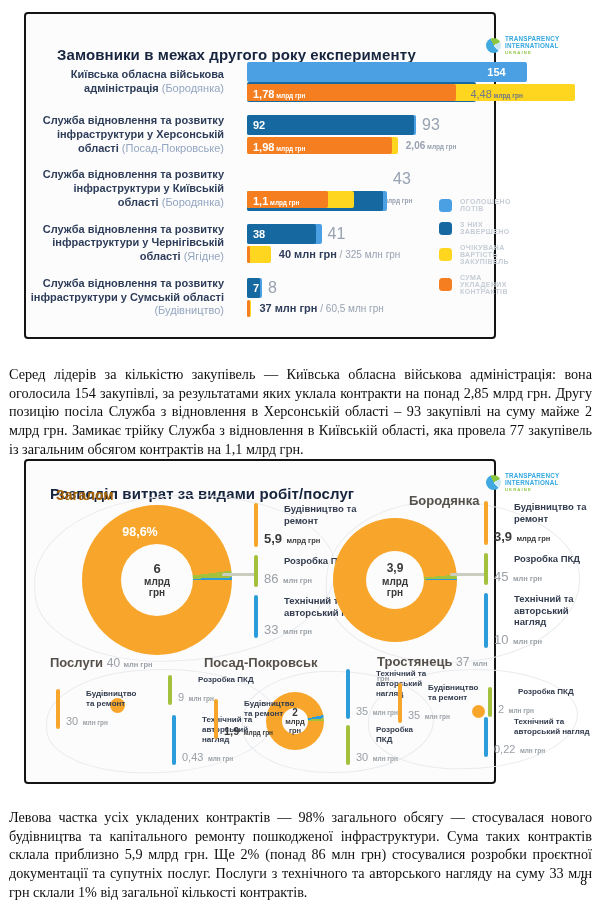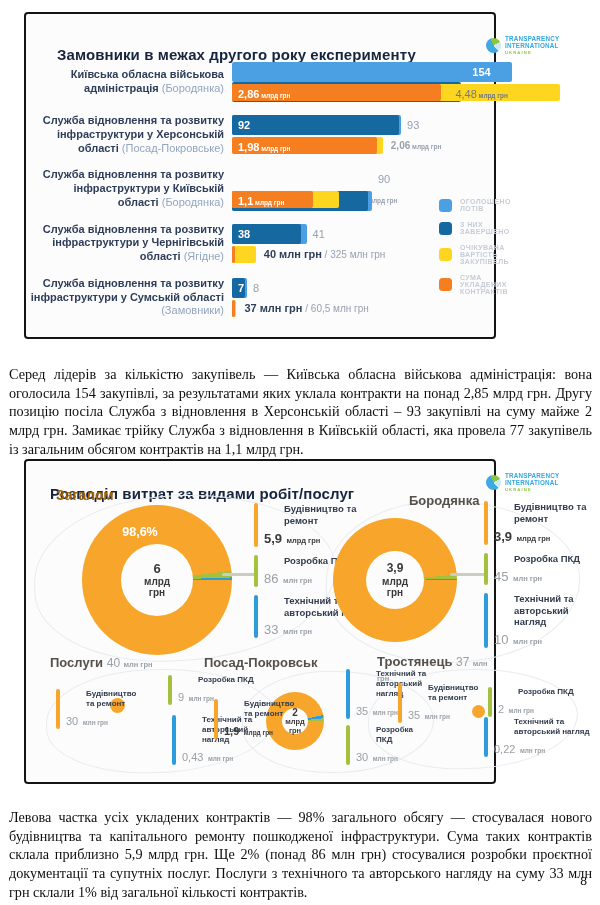--- a/index.html
+++ b/index.html
@@ -17,32 +17,32 @@
   .ti{position:absolute;display:flex;gap:4px;align-items:center;}
   #fig1 .ti{left:460px;top:22px;} #fig2 .ti{left:460px;top:12px;}
   .ti-globe{width:15px;height:15px;border-radius:50%;flex:0 0 auto;
             background:conic-gradient(from 140deg,#3FA9E0 0 55%,#8CC63F 55% 78%,#CDE9F7 78% 100%);}
   .ti-text{display:flex;flex-direction:column;line-height:1.1;}
   .ti-l{font-size:6.3px;font-weight:800;color:#35A8E0;letter-spacing:.2px;}
   .ti-s{font-size:4.2px;font-weight:700;color:#8CC63F;letter-spacing:1.1px;margin-top:1px;}
   
   #c1-rows{position:absolute;left:4px;top:48px;display:flex;flex-direction:column;gap:13px;}
   .c1-row{display:flex;align-items:center;}
-  .c1-label{width:194px;flex:0 0 194px;text-align:right;padding-right:8px;
+  .c1-label{width:194px;flex:0 0 194px;text-align:right;padding-right:23px;
             font-size:11px;font-weight:700;color:var(--label);line-height:1.25;}
   .c1-place{color:#93A5C0;font-weight:500;}
   .c1-bars{display:flex;flex-direction:column;gap:2px;}
   .bar-line{display:flex;align-items:center;height:20px;}
   .bar-line.money{height:17px;}
   .lots-outer{position:relative;height:20px;background:var(--blue-light);border-radius:2px;}
   .lots-inner{position:absolute;left:0;top:0;height:20px;background:var(--blue-dark);border-radius:2px;}
   .num-in{position:absolute;left:6px;top:0;line-height:20px;color:#fff;font-size:11px;font-weight:700;}
   .lots-total-in{position:absolute;top:0;right:0;line-height:20px;text-align:center;
                  color:#fff;font-size:11px;font-weight:600;}
-  .num-out{margin-left:6px;color:var(--muted);font-size:11px;}
+  .num-out{margin-left:6px;color:var(--muted);font-size:16px;}
   .money-outer{position:relative;height:17px;background:var(--yellow);border-radius:2px;}
   .money-inner{position:absolute;left:0;top:0;height:17px;background:var(--orange);border-radius:2px;}
   .money-in{position:absolute;left:6px;top:0;line-height:17px;color:#fff;white-space:nowrap;}
   .money-in b{font-size:11px;font-weight:700;}
   .money-in i,.money-e-in i,.money-out i{font-style:normal;font-size:6.5px;font-weight:600;}
   .money-e-in{position:absolute;top:0;line-height:17px;color:#6E7887;white-space:nowrap;}
   .money-e-in b{font-size:11px;font-weight:400;}
   .money-out{margin-left:8px;color:var(--muted);font-size:10px;white-space:nowrap;}
   .money-out .strong-part{font-weight:700;color:var(--label);font-size:11px;}
   
@@ -134,21 +134,21 @@
               <div class="lots-outer" style="width: 280px;">
                 <div class="lots-inner" style="width: 229.091px; margin-top: 20px;">
                   <span class="num-in">126</span>
                 </div>
                 <span class="lots-total-in" style="left: 219px;">154</span>
               </div>
             </div>
             <div class="bar-line money">
               <div class="money-outer" style="width: 328px;">
                 <div class="money-inner" style="width: 209.393px;">
-                  <span class="money-in"><b>2,86</b><i> млрд грн</i></span>
+                  <span class="money-in"><b>1,78</b><i> млрд грн</i></span>
                 </div>
                 <span class="money-e-in" style="left: 223.393px;"><b>4,48</b><i> млрд грн</i></span>
               </div>
             </div>
           </div>
         </div>
         <div class="c1-row">
           <div class="c1-label"><span class="c1-name">Служба відновлення та розвитку інфраструктури у Херсонській області</span><span class="c1-place"> (Посад-Покровське)</span></div>
           <div class="c1-bars">
             <div class="bar-line">
@@ -171,21 +171,21 @@
         </div>
         <div class="c1-row">
           <div class="c1-label"><span class="c1-name">Служба відновлення та розвитку інфраструктури у Київській області</span><span class="c1-place"> (Бородянка)</span></div>
           <div class="c1-bars">
             <div class="bar-line">
               <div class="lots-outer" style="width: 140px; margin-top: 44px;">
                 <div class="lots-inner" style="width: 136.364px;">
                   <span class="num-in">75</span>
                 </div>
               </div>
-              <span class="num-out">90</span>
+              <span class="num-out">43</span>
             </div>
             <div class="bar-line money">
               <div class="money-outer" style="width: 106.893px;">
                 <div class="money-inner" style="width: 80.5357px;">
                   <span class="money-in"><b>1,1</b><i> млрд грн</i></span>
                 </div>
               </div>
               <span class="money-out"><b>1,46</b><i> млрд грн</i></span>
             </div>
           </div>
@@ -203,21 +203,21 @@
             </div>
             <div class="bar-line money">
               <div class="money-outer" style="width: 23.7946px;">
                 <div class="money-inner" style="width: 3px;"></div>
               </div>
               <span class="money-out"><b class="strong-part">40 млн грн</b><span> / 325 млн грн</span></span>
             </div>
           </div>
         </div>
         <div class="c1-row">
-          <div class="c1-label"><span class="c1-name">Служба відновлення та розвитку інфраструктури у Сумській області</span><span class="c1-place"> (Замовники)</span></div>
+          <div class="c1-label"><span class="c1-name">Служба відновлення та розвитку інфраструктури у Сумській області</span><span class="c1-place"> (Будівництво)</span></div>
           <div class="c1-bars">
             <div class="bar-line">
               <div class="lots-outer" style="width: 15px;">
                 <div class="lots-inner" style="width: 13px;">
                   <span class="num-in">7</span>
                 </div>
               </div>
               <span class="num-out">8</span>
             </div>
             <div class="bar-line money">

